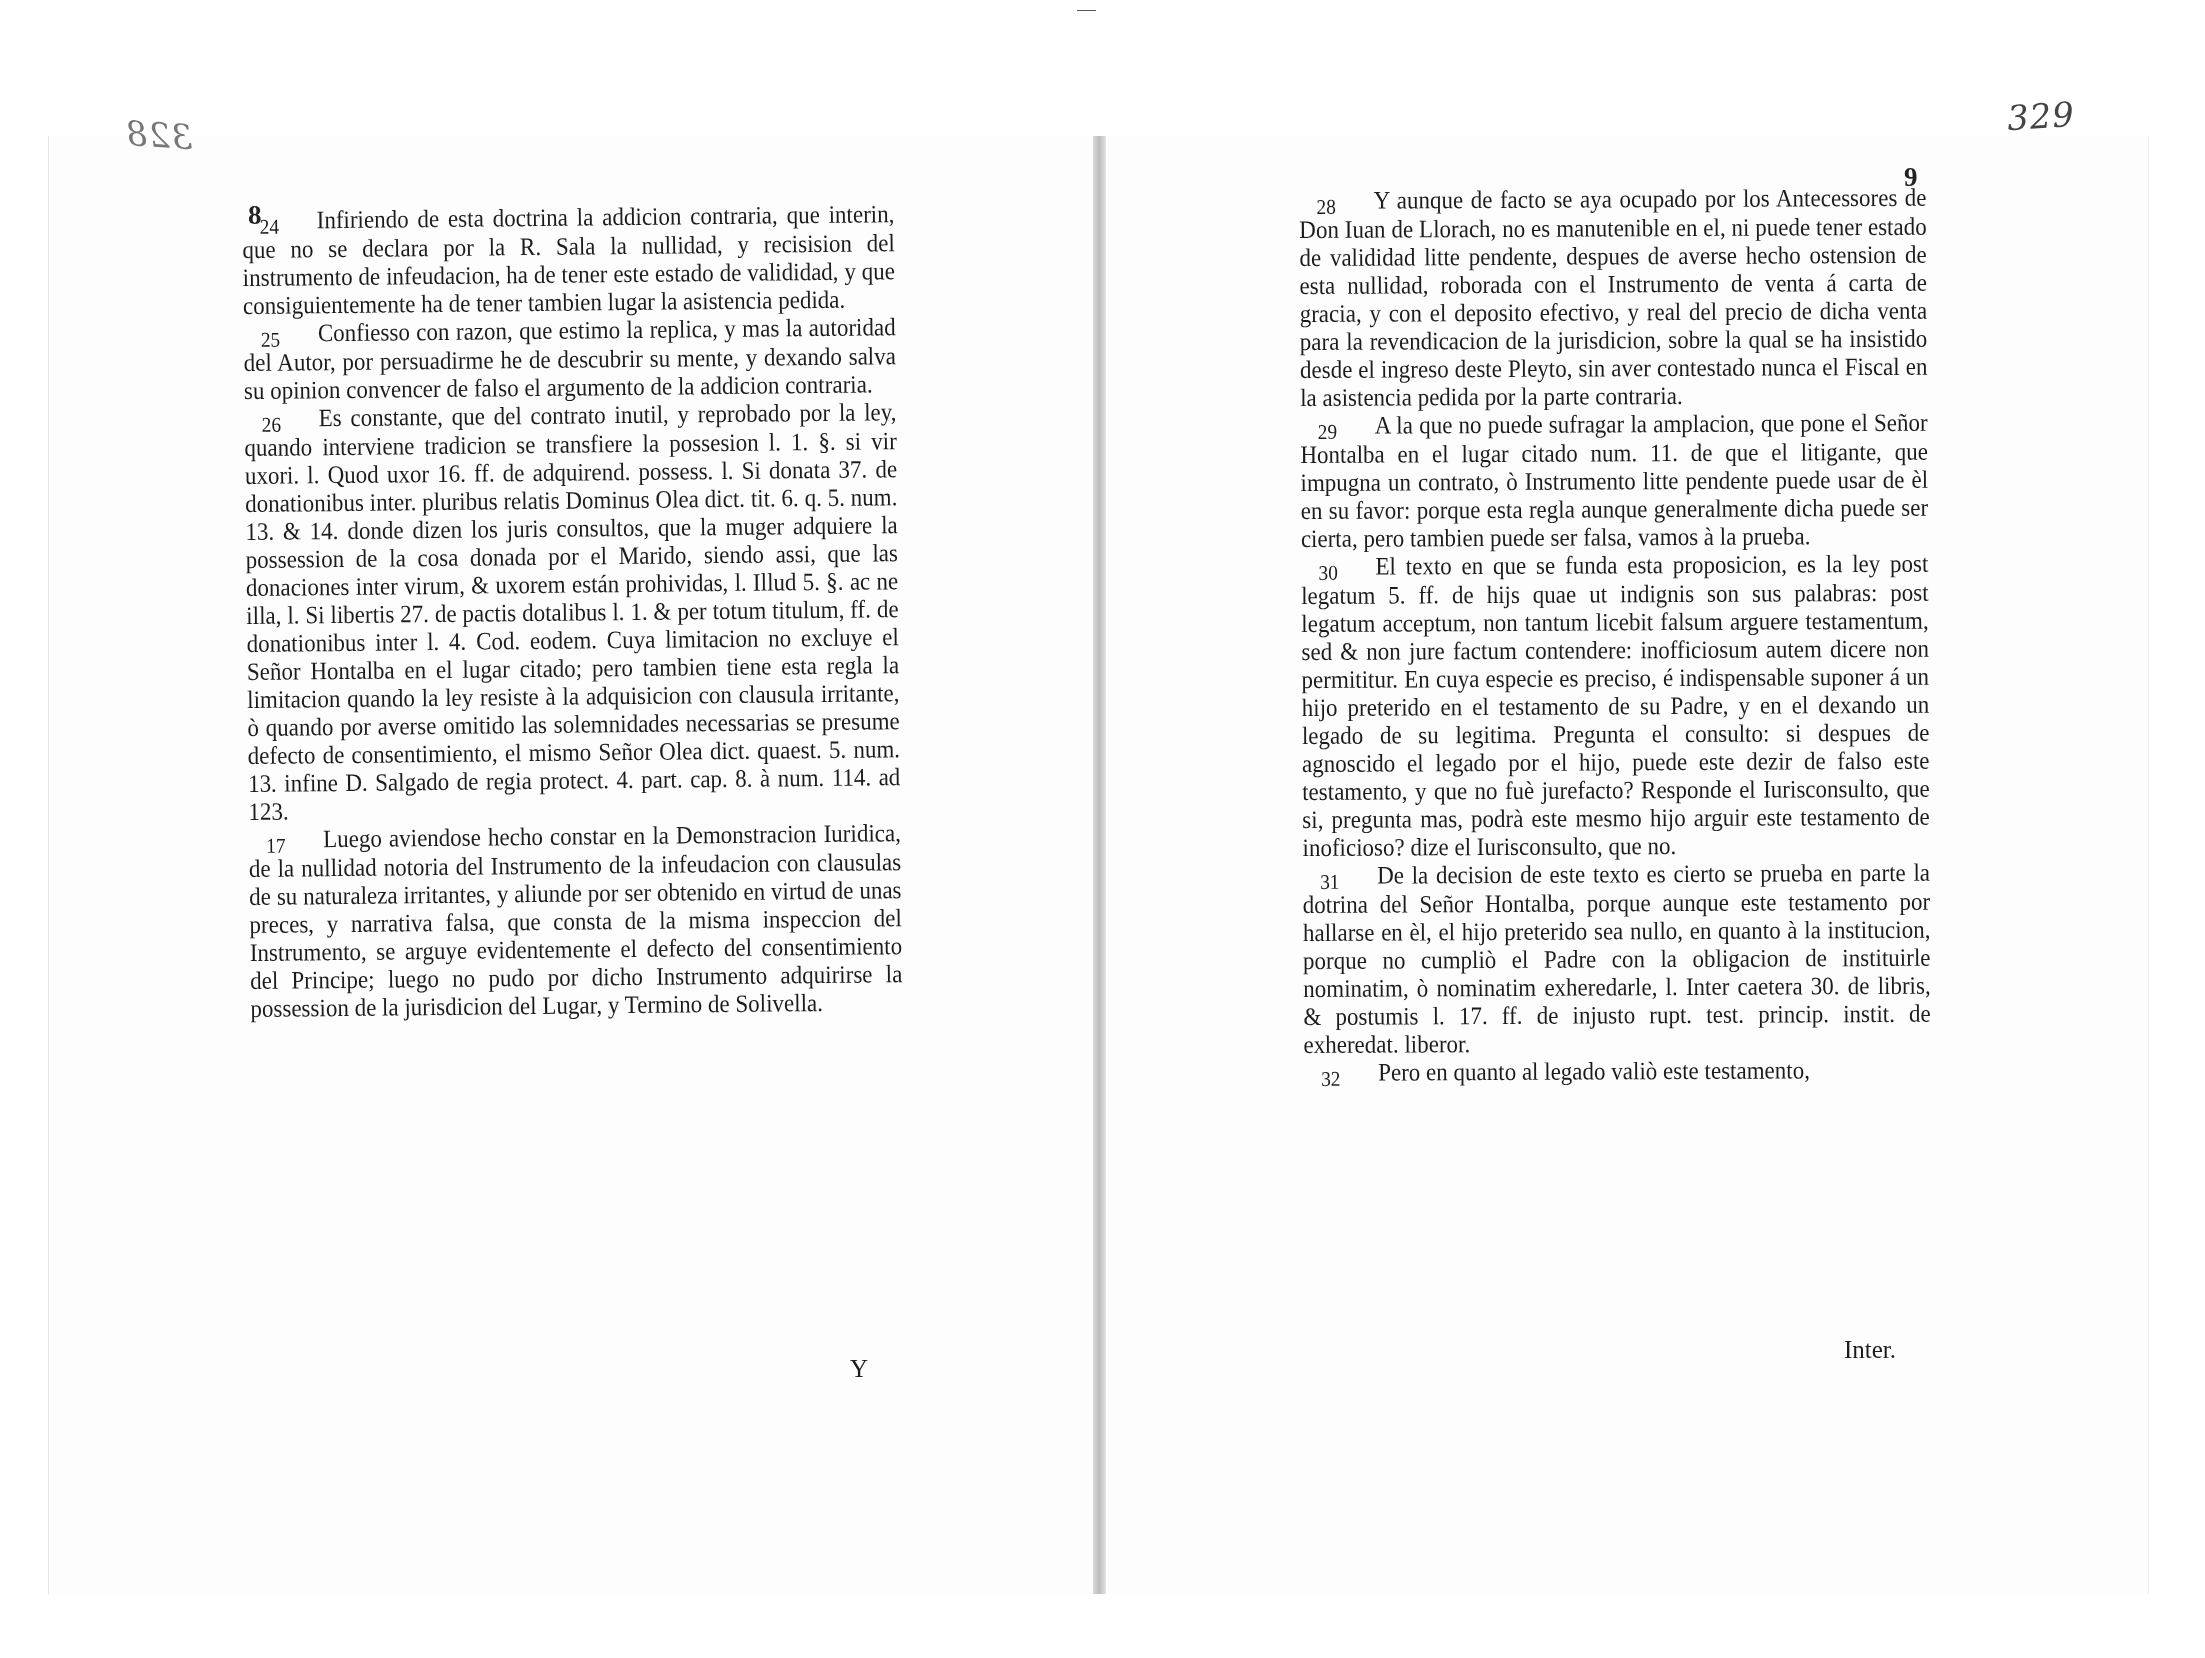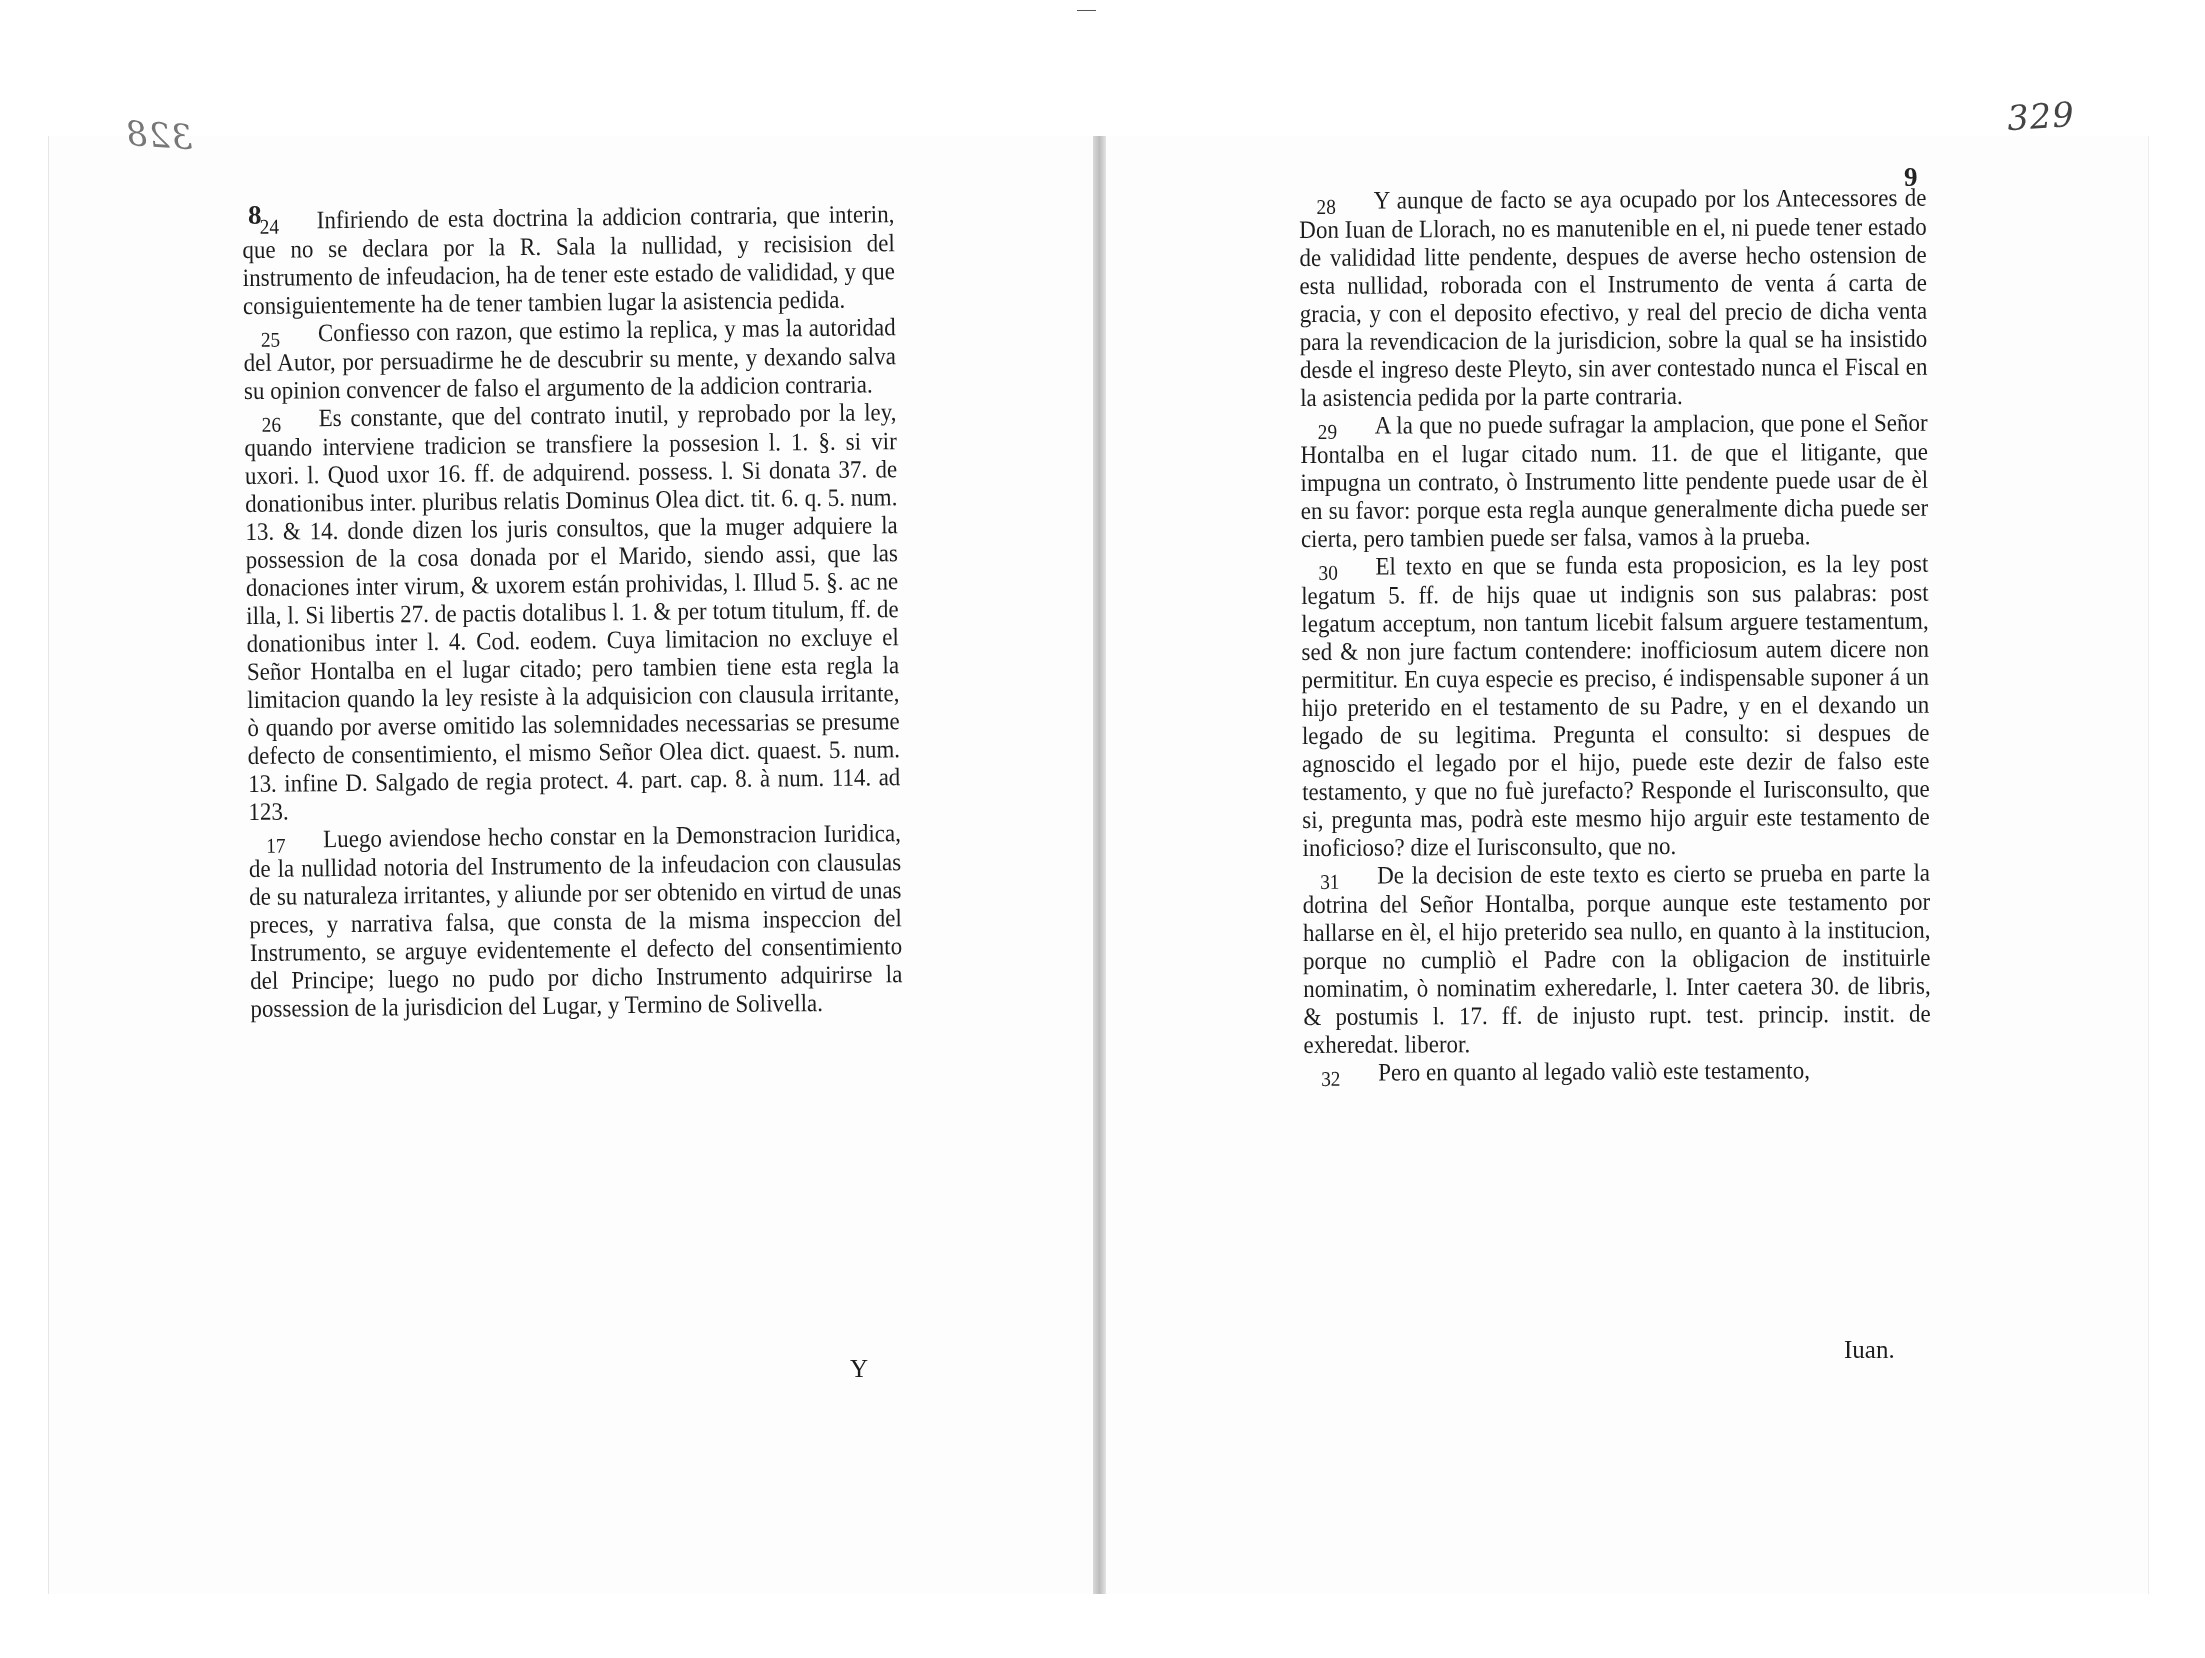--- a/index.html
+++ b/index.html
@@ -101,14 +101,14 @@
   <p class="para">
     <span class="num">30</span><span class="txt">El texto en que se funda esta proposicion, es la ley post legatum 5. ff. de hijs quae ut indignis son sus palabras: post legatum acceptum, non tantum licebit falsum arguere testamentum, sed &amp; non jure factum contendere: inofficiosum autem dicere non permititur. En cuya especie es preciso, é indispensable suponer á un hijo preterido en el testamento de su Padre, y en el dexando un legado de su legitima. Pregunta el consulto: si despues de agnoscido el legado por el hijo, puede este dezir de falso este testamento, y que no fuè jurefacto? Responde el Iurisconsulto, que si, pregunta mas, podrà este mesmo hijo arguir este testamento de inoficioso? dize el Iurisconsulto, que no.</span>
   </p>
   <p class="para">
     <span class="num">31</span><span class="txt">De la decision de este texto es cierto se prueba en parte la dotrina del Señor Hontalba, porque aunque este testamento por hallarse en èl, el hijo preterido sea nullo, en quanto à la institucion, porque no cumpliò el Padre con la obligacion de instituirle nominatim, ò nominatim exheredarle, l. Inter caetera 30. de libris, &amp; postumis l. 17. ff. de injusto rupt. test. princip. instit. de exheredat. liberor.</span>
   </p>
   <p class="para">
     <span class="num">32</span><span class="txt">Pero en quanto al legado valiò este testamento,</span>
   </p>
 </div>
-<div class="catchword right">Iuan.</div>
+<div class="catchword right">Inter.</div>
 
 
 </body></html>

